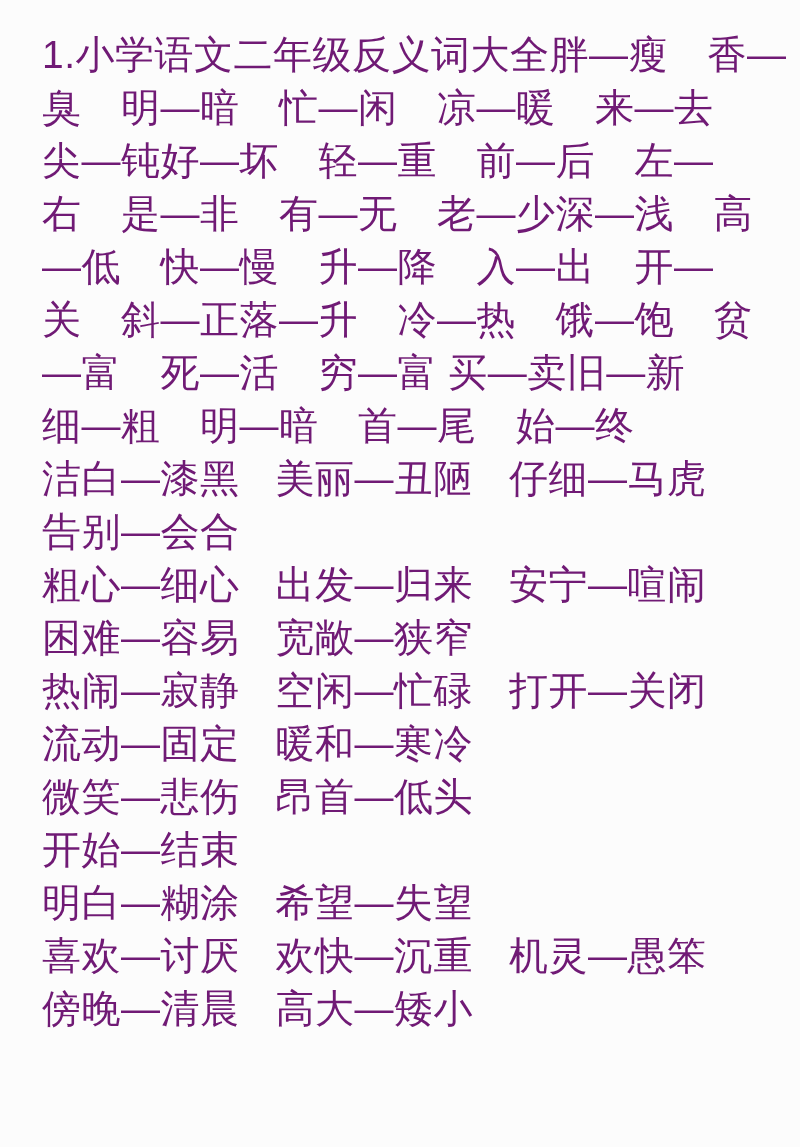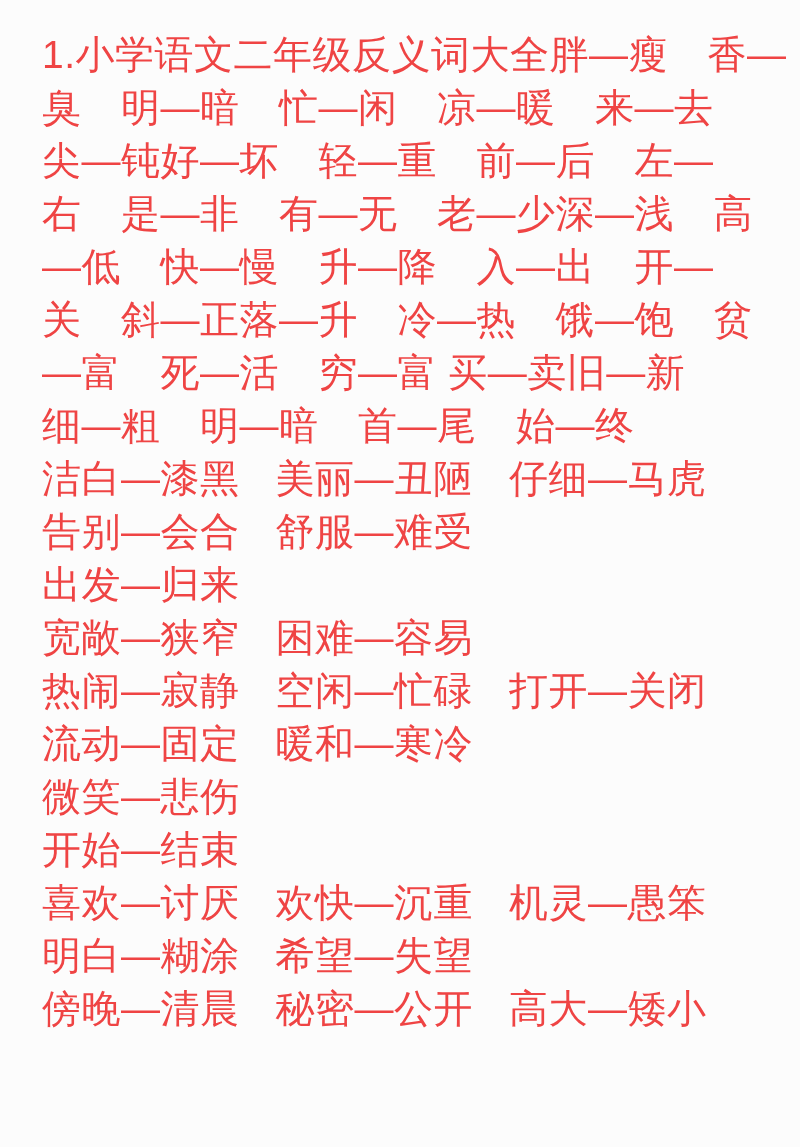--- a/index.html
+++ b/index.html
@@ -11,21 +11,21 @@
     height: 1147px;
     background: #fcfcfc;
     overflow: hidden;
     font-family: "Liberation Sans", "DejaVu Sans", sans-serif;
   }
   .page {
     box-sizing: border-box;
     width: 800px;
     height: 965px;
     padding: 28px 40px 0 42px;
-    color: #ef4444;
+    color: #701a75;
     font-size: 39px;
     font-weight: 400;
   }
   .line {
     height: 53px;
     line-height: 53px;
     white-space: nowrap;
     letter-spacing: 0.5px;
   }
   .line.cols {
@@ -54,52 +54,53 @@
       <div class="line"><span>关　斜—正落—升　冷—热　饿—饱　贫</span></div>
       <div class="line"><span>—富　死—活　穷—富 买—卖旧—新</span></div>
       <div class="line"><span>细—粗　明—暗　首—尾　始—终</span></div>
       <div class="line cols">
         <span class="cell">洁白—漆黑</span>
         <span class="cell">美丽—丑陋</span>
         <span class="cell">仔细—马虎</span>
       </div>
       <div class="line cols">
         <span class="cell">告别—会合</span>
-        <span class="cell">舒服—难受</span>
       </div>
       <div class="line cols">
+        <span class="cell">粗心—细心</span>
         <span class="cell">出发—归来</span>
+        <span class="cell">安宁—喧闹</span>
       </div>
       <div class="line cols">
+        <span class="cell">困难—容易</span>
         <span class="cell">宽敞—狭窄</span>
-        <span class="cell">困难—容易</span>
       </div>
       <div class="line cols">
         <span class="cell">热闹—寂静</span>
         <span class="cell">空闲—忙碌</span>
         <span class="cell">打开—关闭</span>
       </div>
       <div class="line cols">
         <span class="cell">流动—固定</span>
         <span class="cell">暖和—寒冷</span>
       </div>
       <div class="line cols">
         <span class="cell">微笑—悲伤</span>
+        <span class="cell">昂首—低头</span>
       </div>
       <div class="line cols">
         <span class="cell">开始—结束</span>
+      </div>
+      <div class="line cols">
+        <span class="cell">明白—糊涂</span>
+        <span class="cell">希望—失望</span>
       </div>
       <div class="line cols">
         <span class="cell">喜欢—讨厌</span>
         <span class="cell">欢快—沉重</span>
         <span class="cell">机灵—愚笨</span>
       </div>
       <div class="line cols">
-        <span class="cell">明白—糊涂</span>
-        <span class="cell">希望—失望</span>
-      </div>
-      <div class="line cols">
         <span class="cell">傍晚—清晨</span>
-        <span class="cell">秘密—公开</span>
         <span class="cell">高大—矮小</span>
       </div>
     </div>
 </main>
 
 </body></html>

